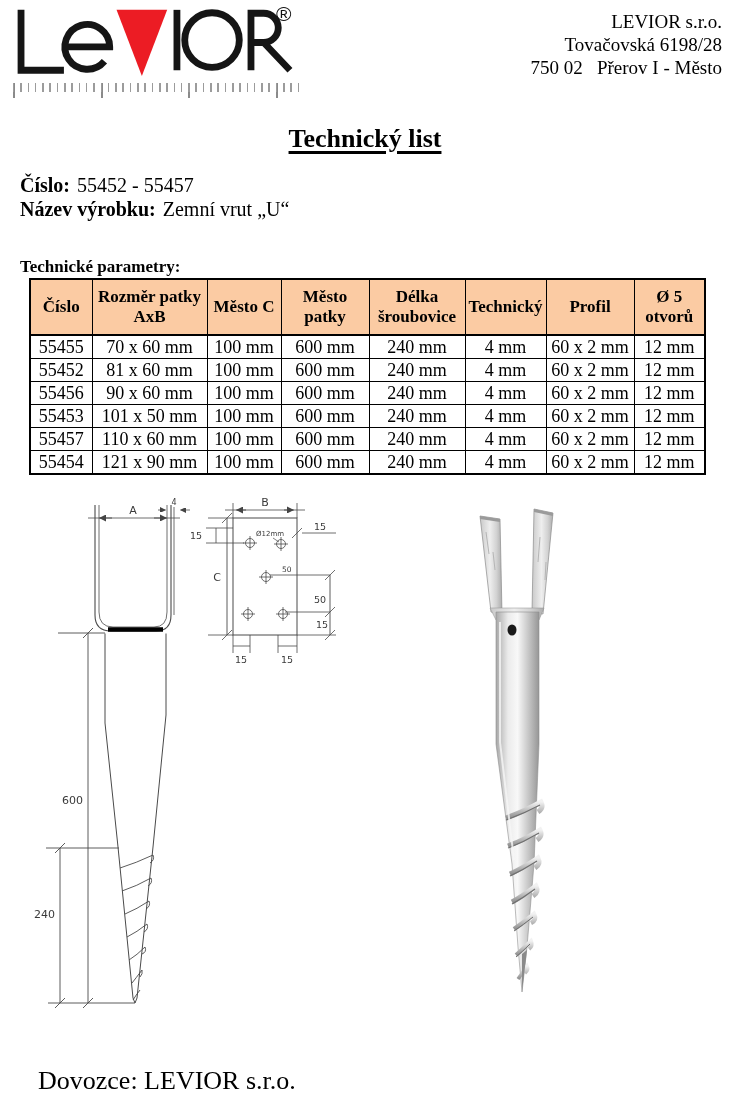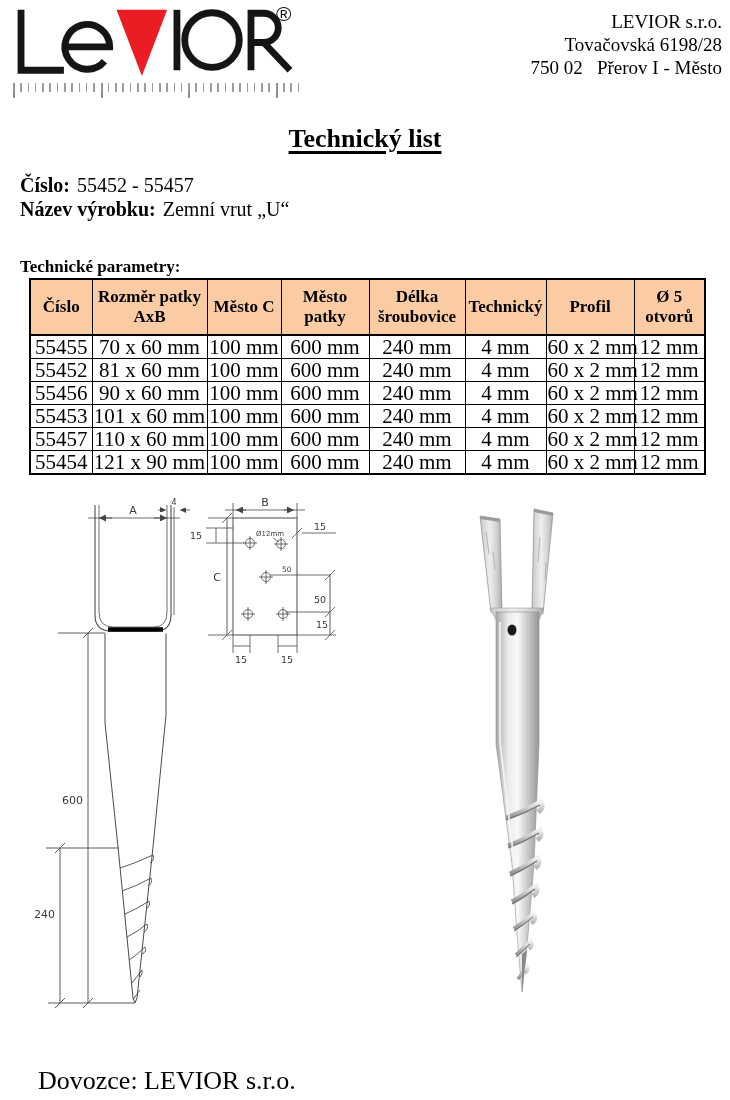--- a/index.html
+++ b/index.html
@@ -38,21 +38,21 @@
     border-collapse:collapse;table-layout:fixed;
     border:2px solid #000;
     font-family:"Liberation Serif",serif;
   }
   table.spec th{
     background:#FBCBA3;border:1px solid #000;border-bottom:2px solid #000;
     font-size:17px;font-weight:bold;text-align:center;vertical-align:middle;
     padding:4px 1px;line-height:1.2;height:46px;
   }
   table.spec td{
-    border:1px solid #000;font-size:21px;text-align:center;vertical-align:middle;
+    border:1px solid #000;font-size:18px;text-align:center;vertical-align:middle;
     padding:0 1px;height:22px;line-height:20px;white-space:nowrap;
   }
   
   .drawing{position:absolute;left:20px;top:490px;}
   .drawing text{font-family:"DejaVu Sans",sans-serif;fill:#3a3a3a;}
   .photo{position:absolute;left:430px;top:492px;}
   
   .footer{position:absolute;left:38px;top:1066px;font-size:26px;}
 </style>
 </head>
@@ -142,21 +142,21 @@
           <td>90 x 60 mm</td>
           <td>100 mm</td>
           <td>600 mm</td>
           <td>240 mm</td>
           <td>4 mm</td>
           <td>60 x 2 mm</td>
           <td>12 mm</td>
       </tr>
       <tr>
         <td>55453</td>
-          <td>101 x 60 mm</td>
+          <td>101 x 50 mm</td>
           <td>100 mm</td>
           <td>600 mm</td>
           <td>240 mm</td>
           <td>4 mm</td>
           <td>60 x 2 mm</td>
           <td>12 mm</td>
       </tr>
       <tr>
         <td>55457</td>
           <td>110 x 60 mm</td>

